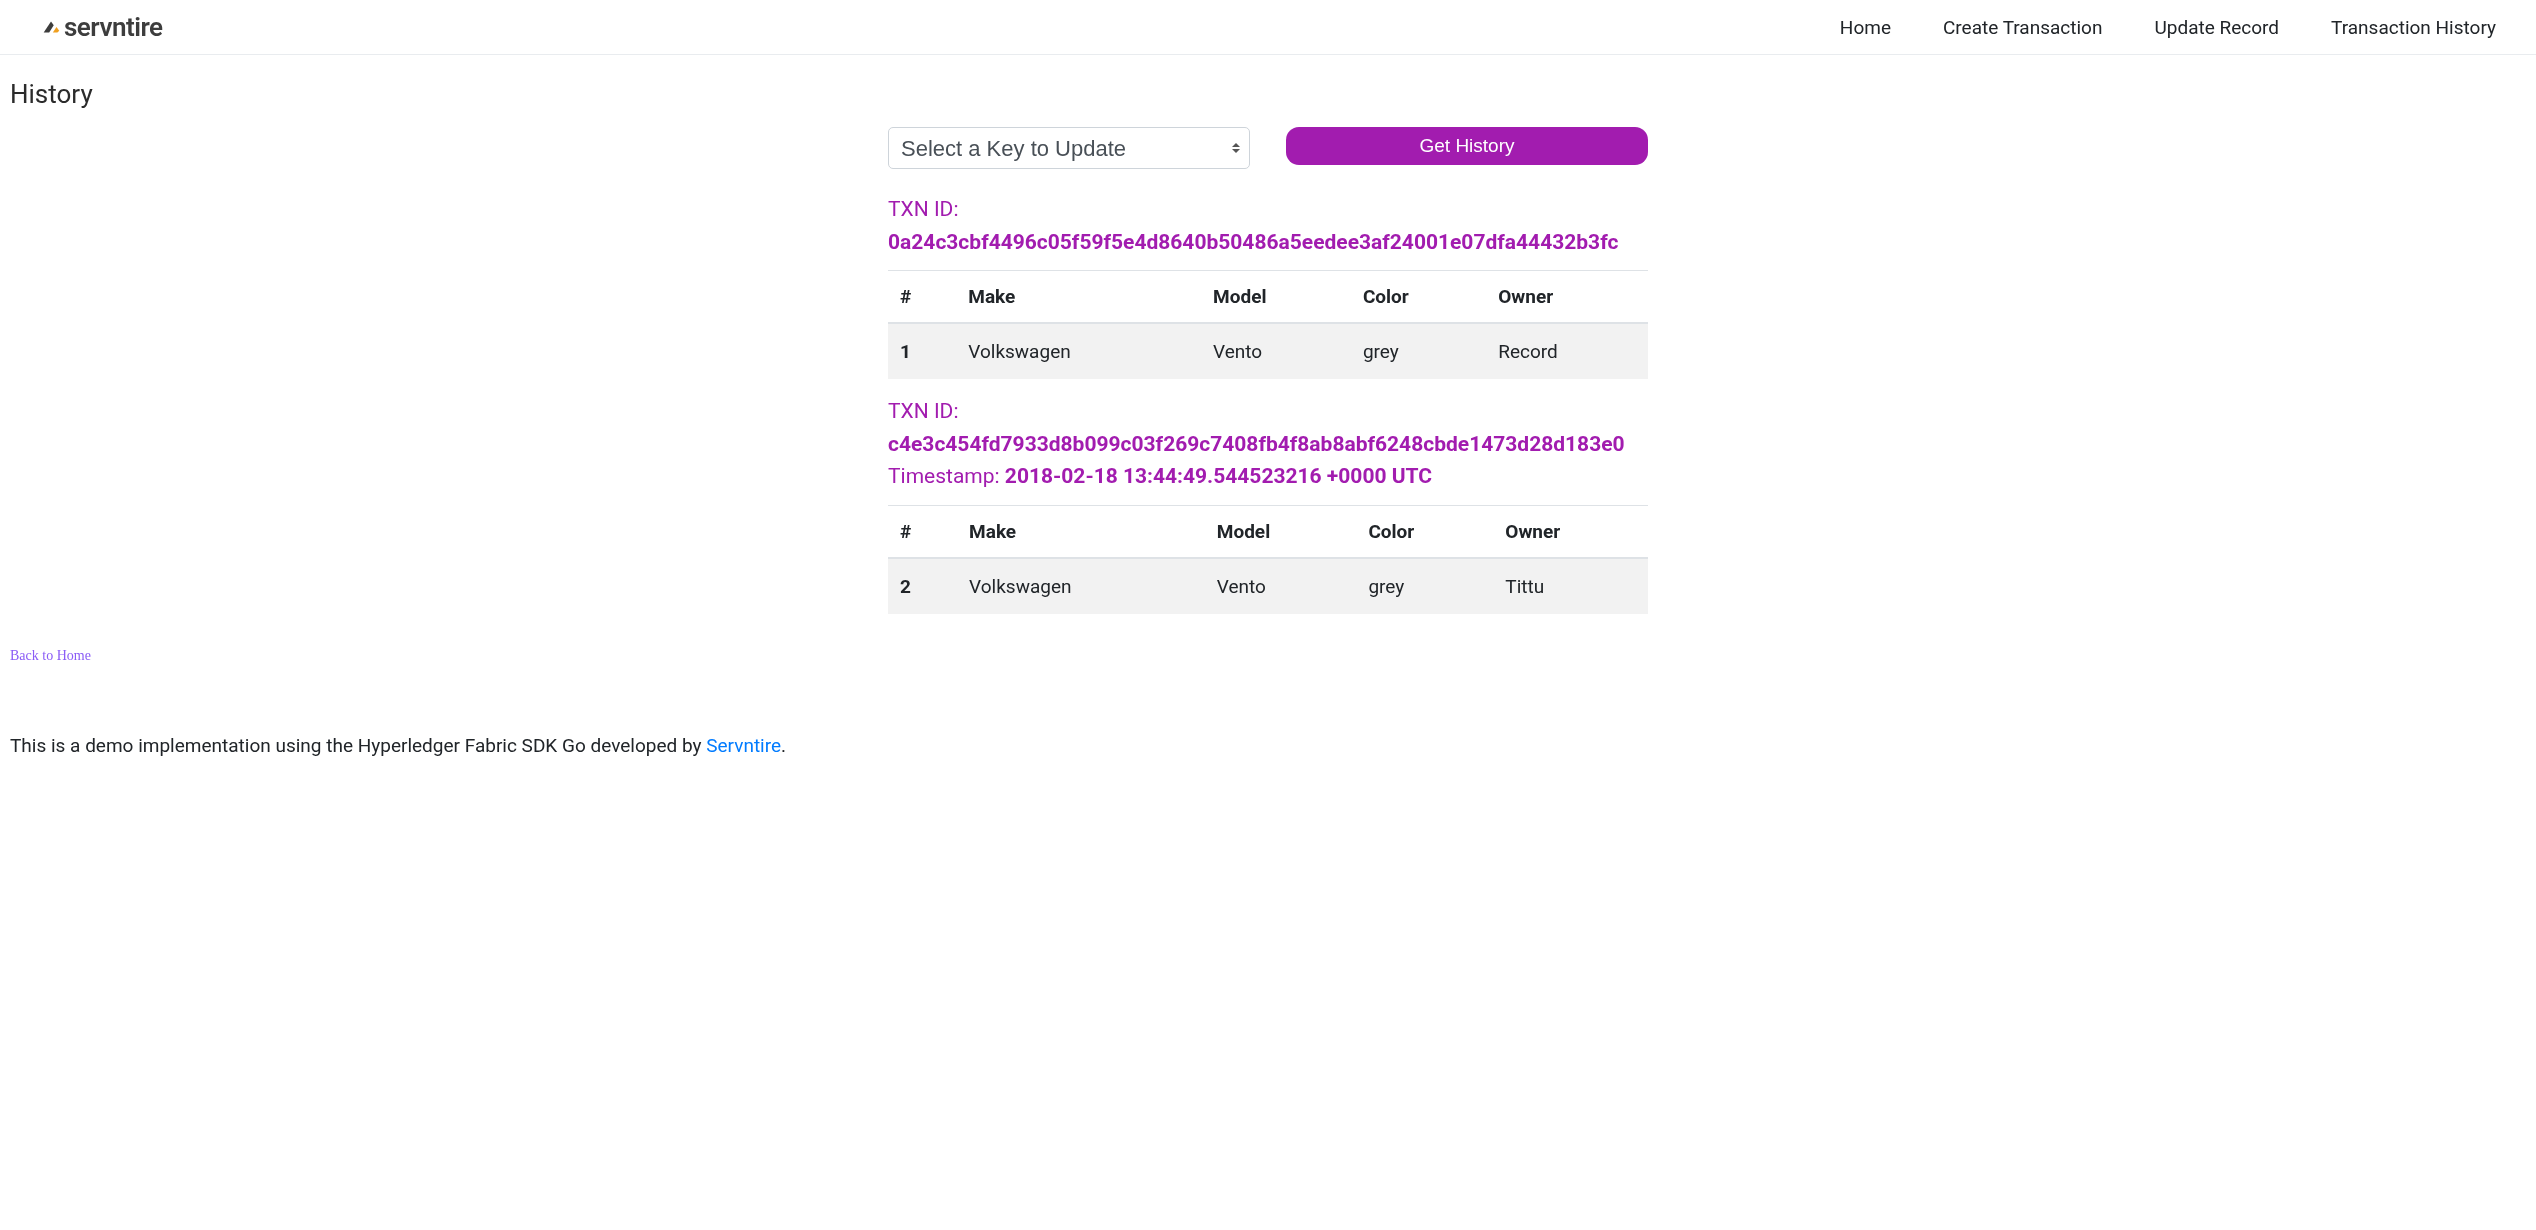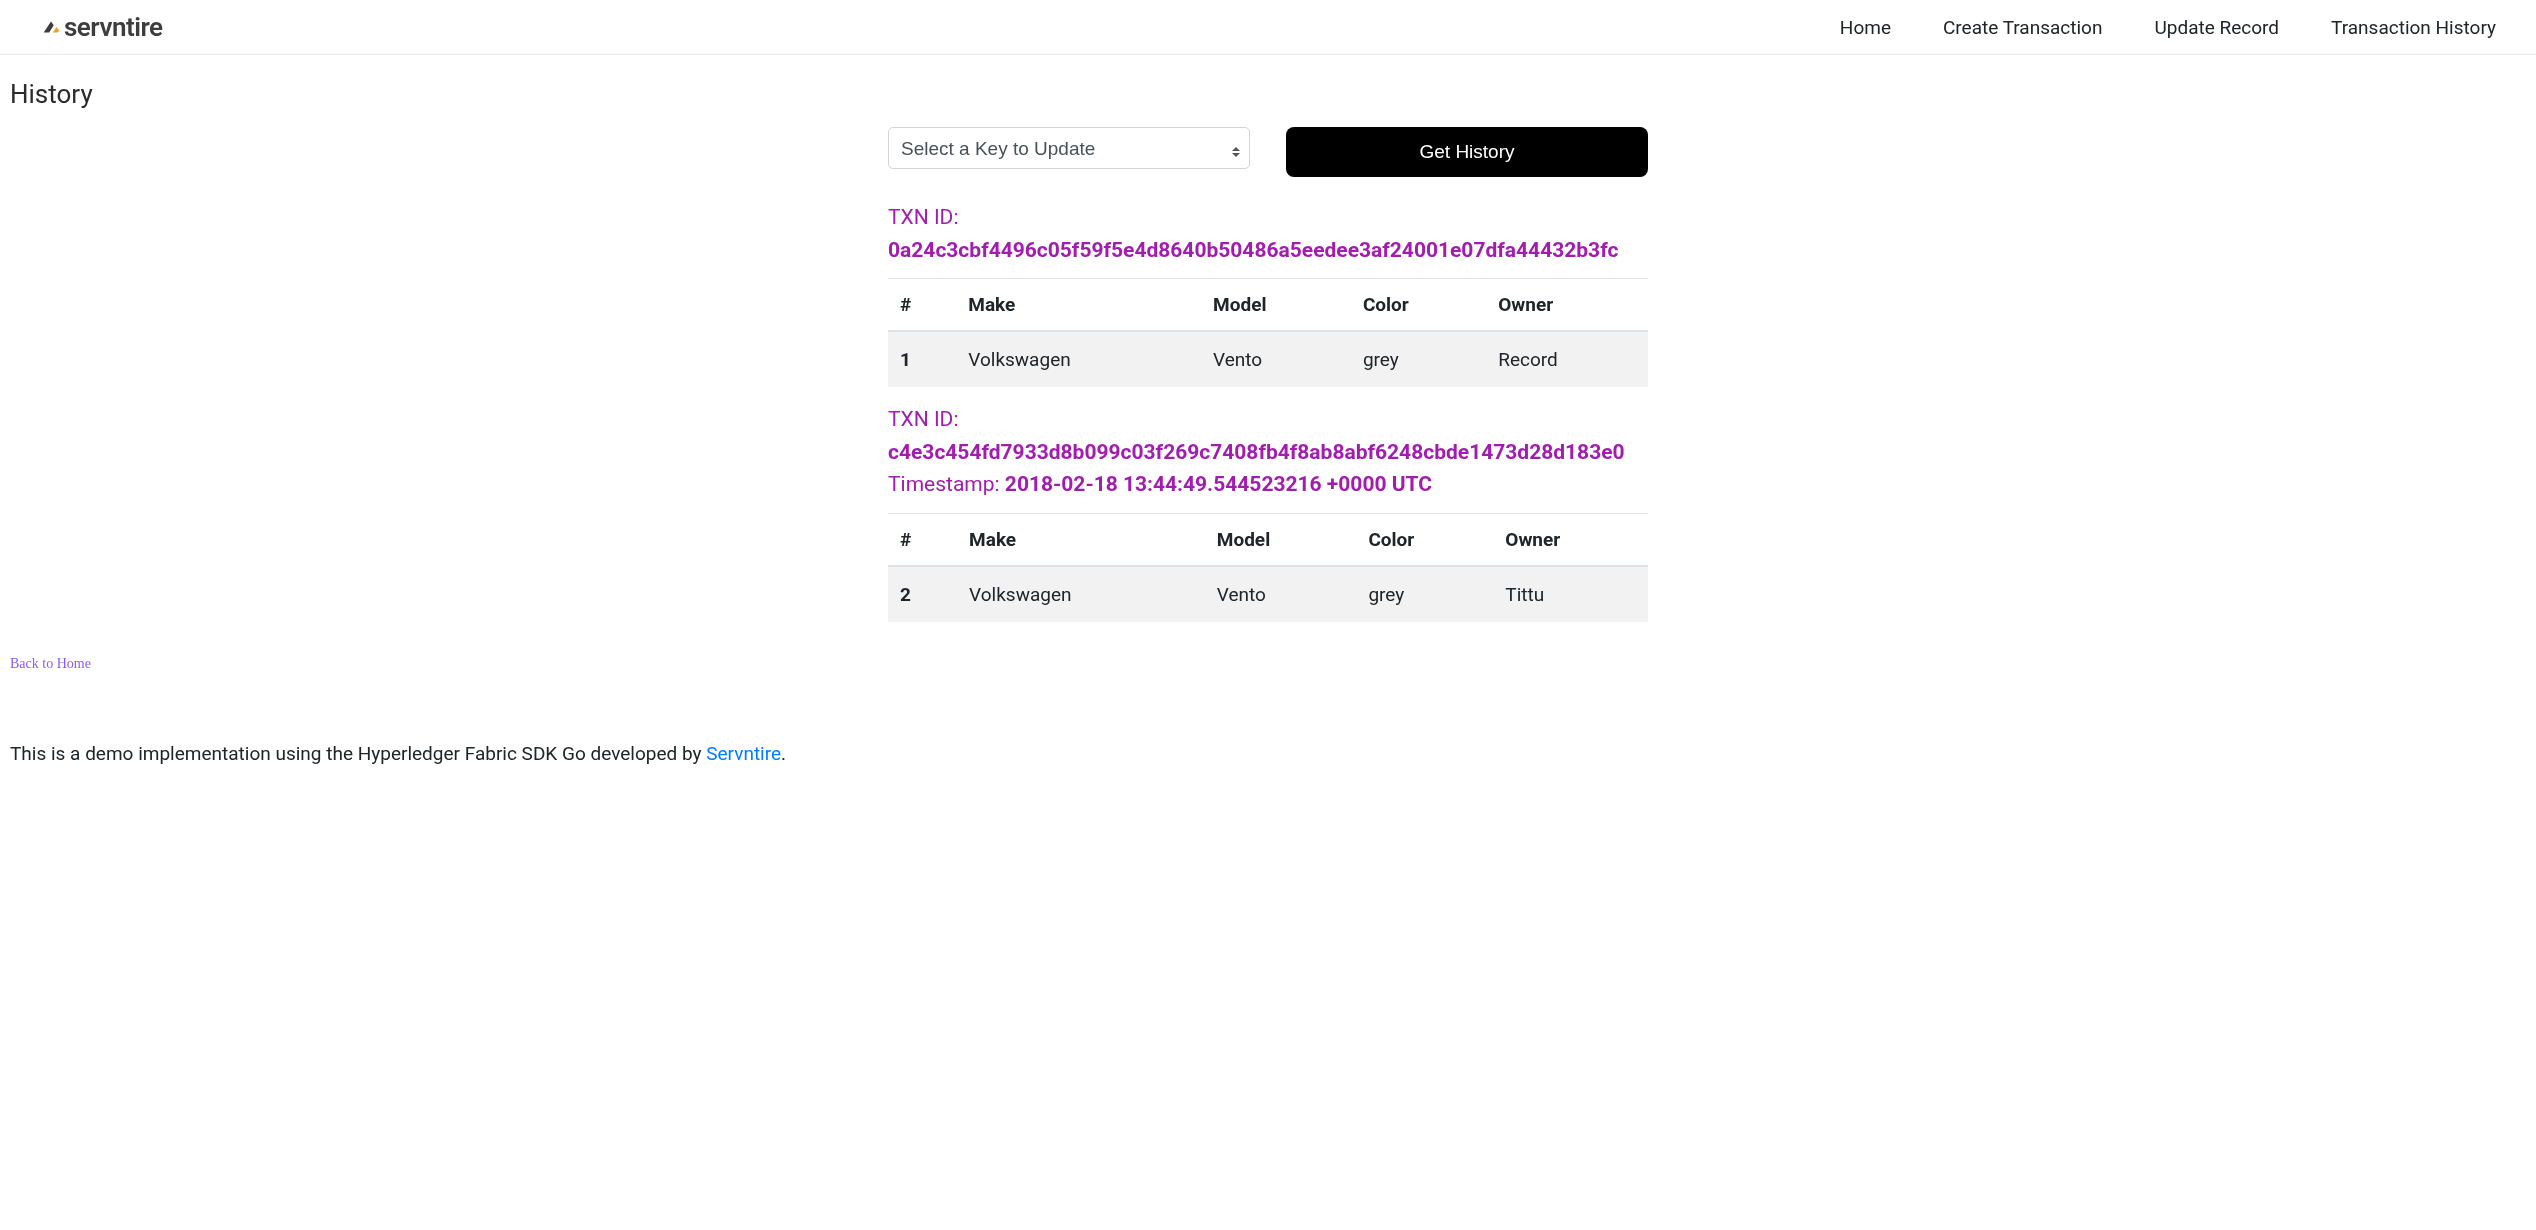--- a/index.html
+++ b/index.html
@@ -61,21 +61,21 @@
       margin-bottom: 24px;
     }
     .select-wrap {
       position: relative;
       flex: 1;
     }
     .form-select {
       width: 100%;
       height: 42px;
       padding: 6px 46px 6px 12px;
-      font-size: 19px;
+      font-size: 22px;
       color: #495057;
       background: #fff;
       border: 1px solid #ced4da;
       border-radius: 5px;
       appearance: none;
       -webkit-appearance: none;
       cursor: pointer;
     }
     .select-caret {
       position: absolute;
@@ -90,25 +90,25 @@
     .caret-up, .caret-down {
       width: 0;
       height: 0;
       border-left: 4px solid transparent;
       border-right: 4px solid transparent;
     }
     .caret-up { border-bottom: 4px solid #555; }
     .caret-down { border-top: 4px solid #555; }
     .btn-primary {
       flex: 1;
-      height: 50px;
-      background: #000000;
+      height: 38px;
+      background: #a21caf;
       color: #fff;
       border: none;
-      border-radius: 8px;
+      border-radius: 13px;
       font-size: 19px;
       cursor: pointer;
     }
     .txn-block {
       margin-bottom: 8px;
     }
     .txn-meta {
       font-size: 21px;
       line-height: 1.55;
       color: #a21caf;

